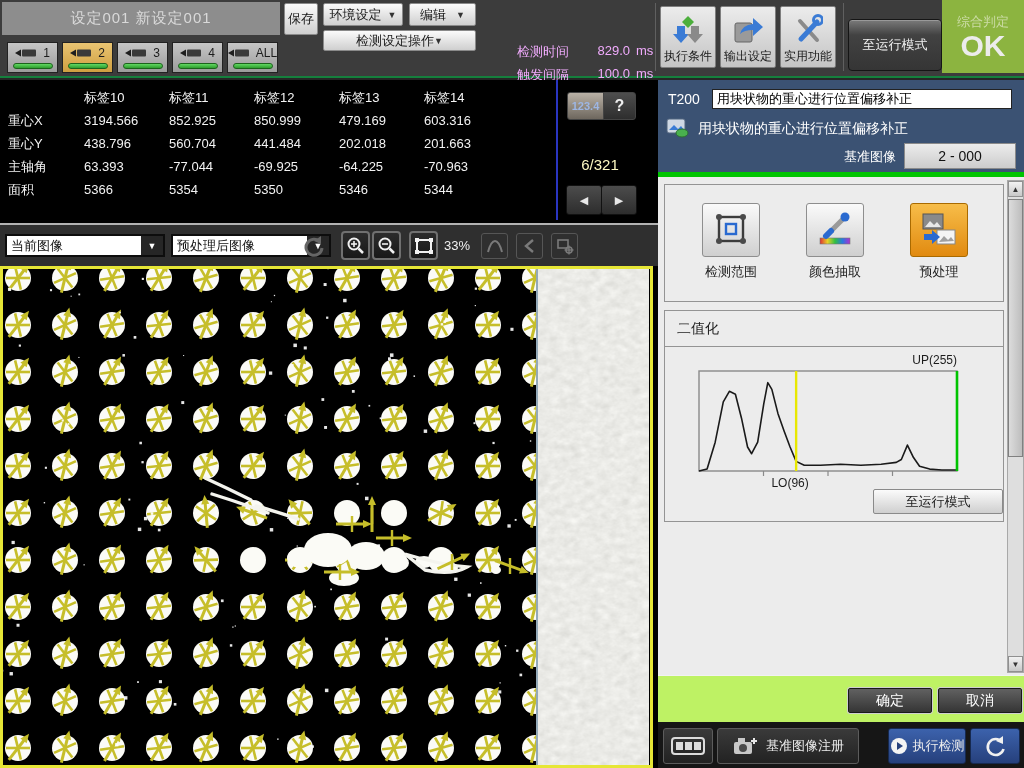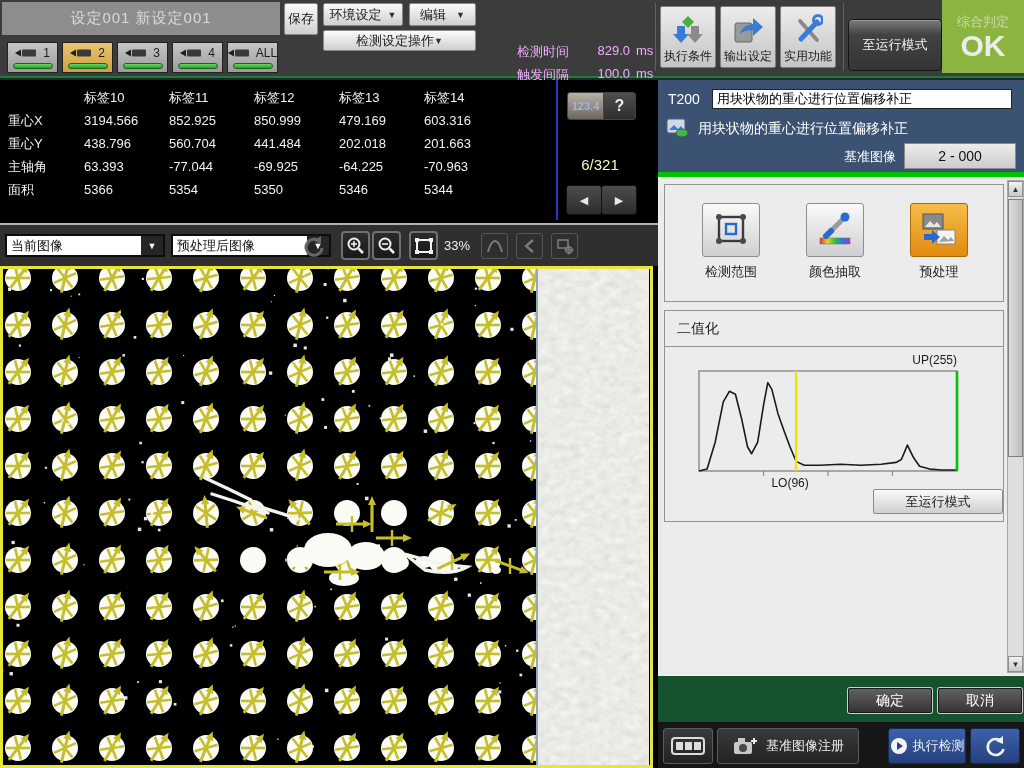--- a/index.html
+++ b/index.html
@@ -92,21 +92,21 @@
             font-family:"DejaVu Sans Mono",monospace;}
   .checkbox{position:absolute;width:15px;height:15px;background:#fff;border:2px solid #3c5a8c;box-sizing:border-box;}
   
   #rp-scroll{left:1007px;top:180px;width:17px;height:493px;background:#dedede;border:1px solid #a8a8a8;box-sizing:border-box;}
   .scrbtn{position:absolute;left:0;width:15px;height:16px;background:linear-gradient(#f2f2f2,#c8c8c8);
           border:1px solid #909090;box-sizing:border-box;display:flex;align-items:center;justify-content:center;
           font-size:8px;color:#333;}
   #scrthumb{position:absolute;left:0;top:18px;width:15px;height:258px;background:linear-gradient(90deg,#dcdcdc,#bdbdbd);
             border:1px solid #808080;box-sizing:border-box;}
   
-  #rp-footer{left:658px;top:675px;width:366px;height:47px;background:#14532d;border-top:1px solid #f2f2f2;box-sizing:border-box;}
+  #rp-footer{left:658px;top:675px;width:366px;height:47px;background:#bef264;border-top:1px solid #f2f2f2;box-sizing:border-box;}
   .dkbtn{position:absolute;top:12px;width:84px;height:25px;color:#fff;font-size:14px;
          background:linear-gradient(#616161,#353535);border:1px solid #1a1a1a;border-radius:2px;
          box-shadow:0 0 0 1px #cfcfcf;display:flex;align-items:center;justify-content:center;box-sizing:border-box;}
   #bottombar{left:658px;top:722px;width:366px;height:46px;background:#161616;}
   .bbtn{position:absolute;top:6px;height:36px;background:linear-gradient(#3a3a3a,#222);border:1px solid #5c5c5c;
         border-radius:3px;box-sizing:border-box;display:flex;align-items:center;justify-content:center;gap:8px;
         color:#ededed;font-size:13px;}
   .bbtn.blue{background:linear-gradient(#3c62ac,#26407c);border-color:#16294f;}
   text{font-family:"Liberation Sans","DejaVu Sans",sans-serif;}
 </style>

